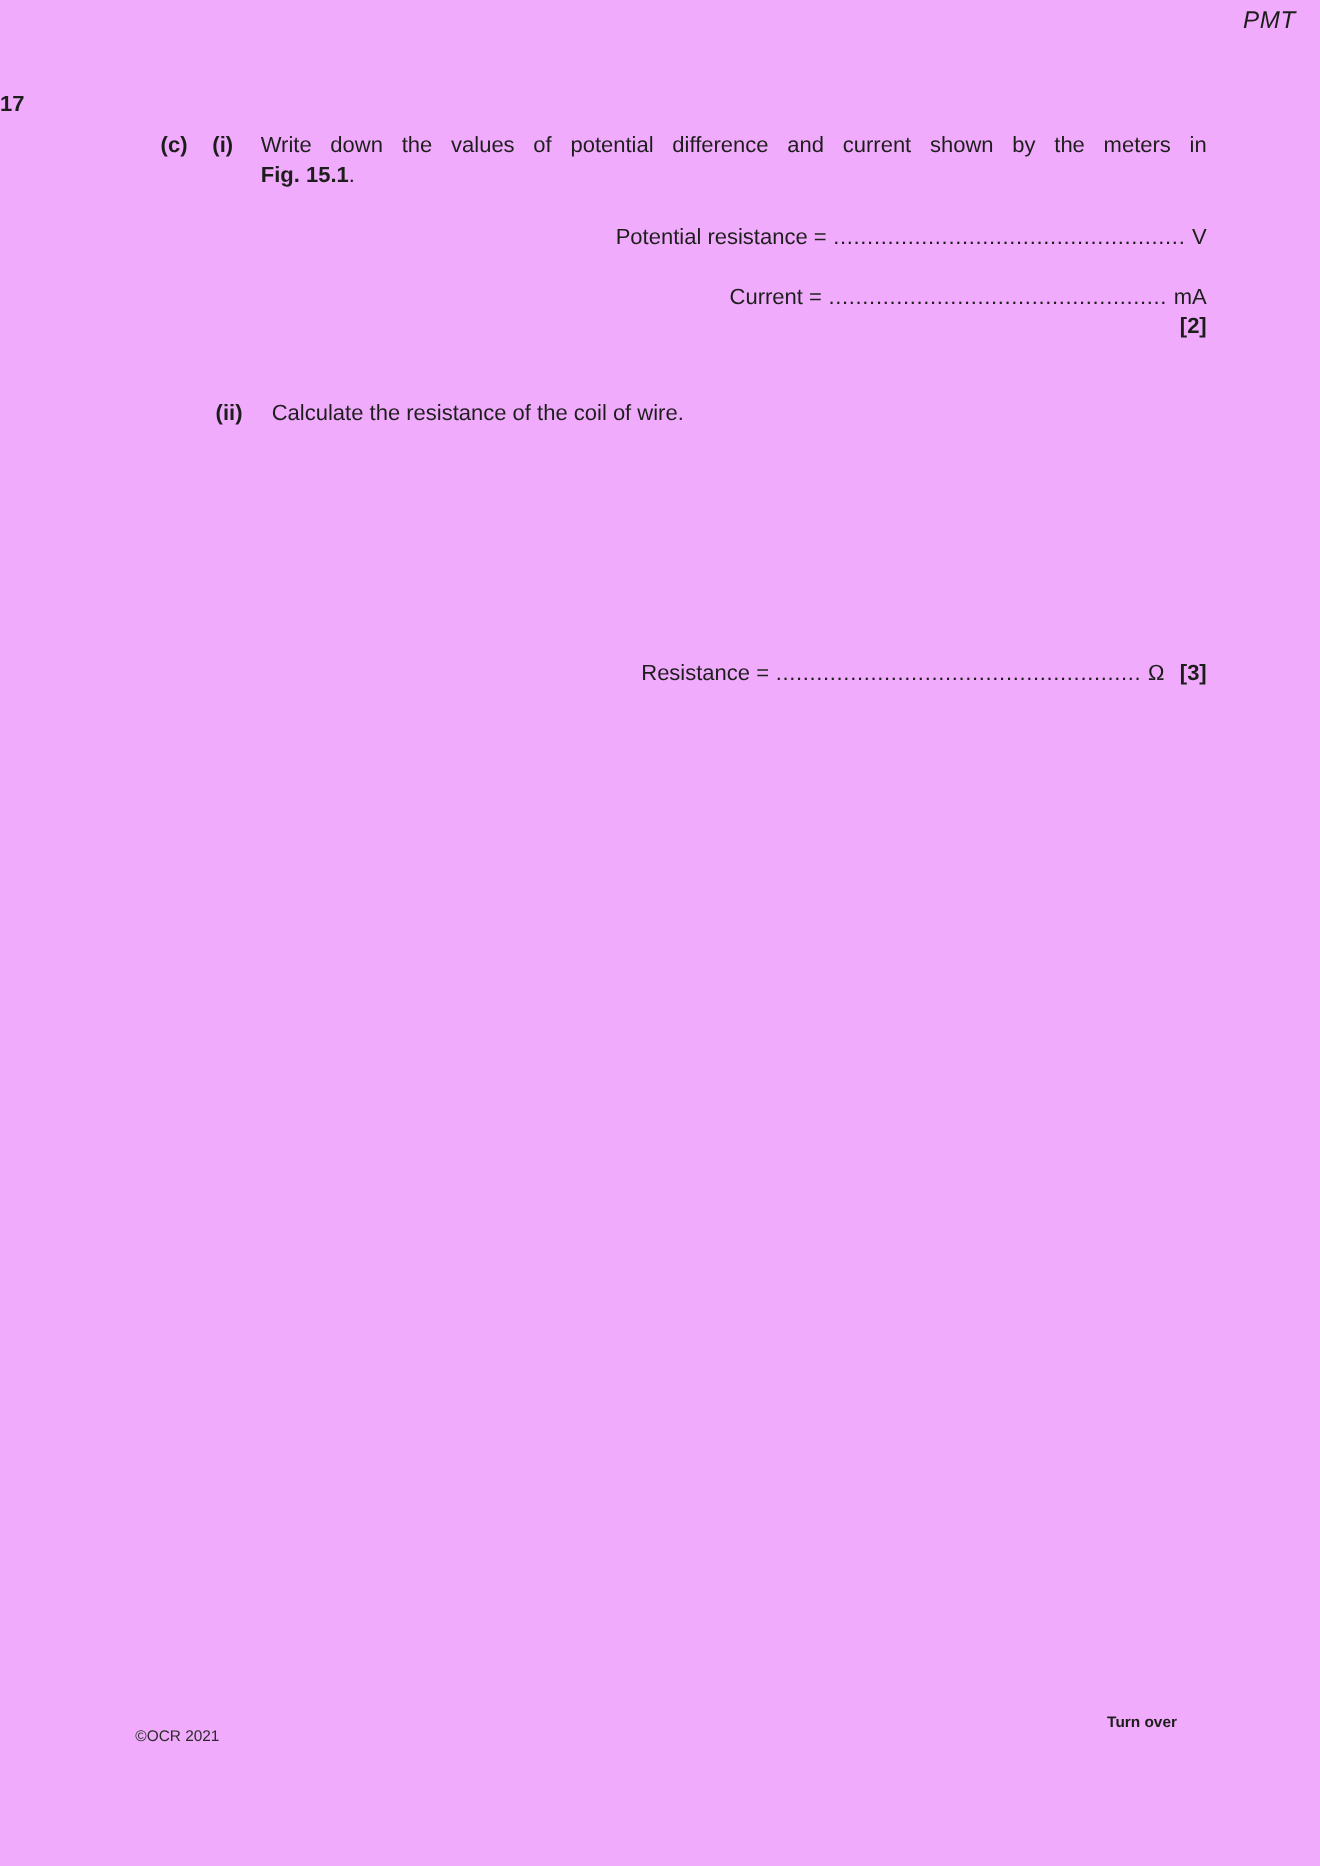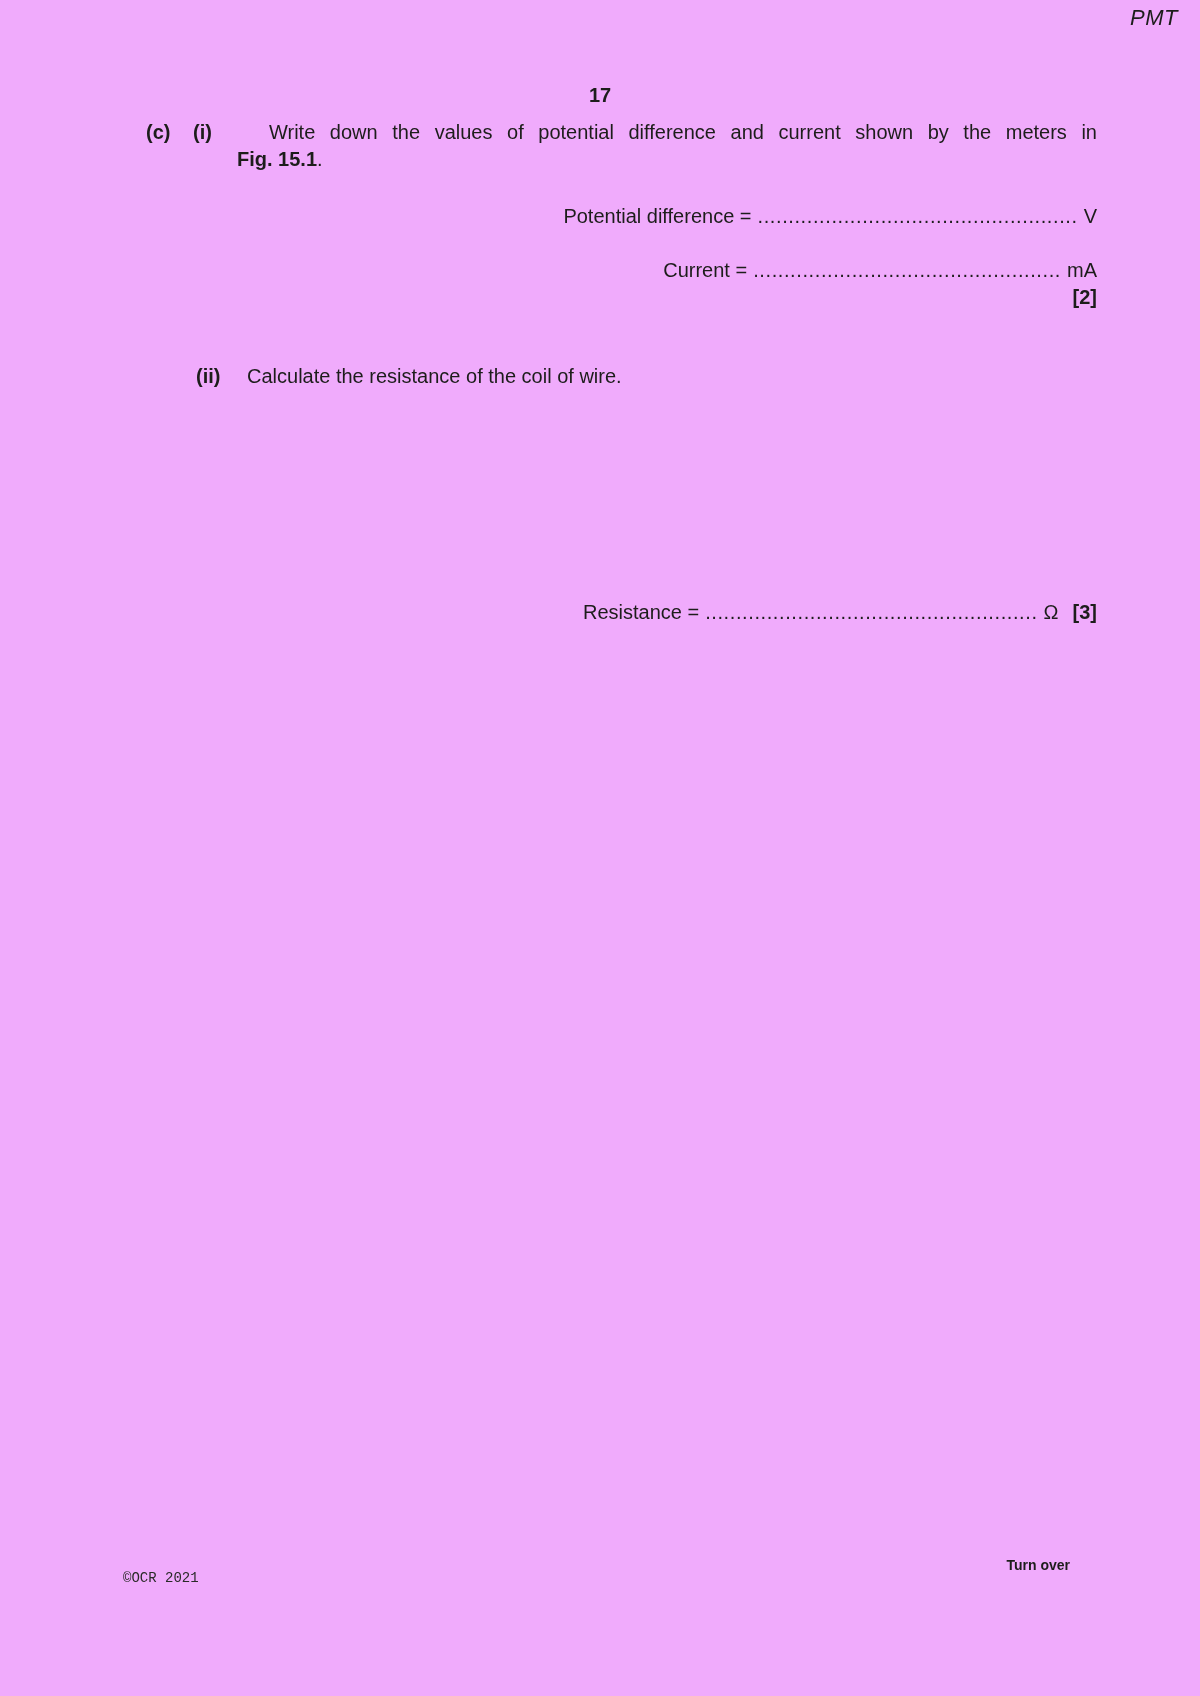--- a/index.html
+++ b/index.html
@@ -19,40 +19,38 @@
     right: 22px;
     font-style: italic;
     font-size: 22px;
     letter-spacing: 0.5px;
   }
   .page-number {
     position: absolute;
     top: 84px;
     left: 0;
     width: 1200px;
-    text-align: center;
     font-weight: bold;
   }
   .q-row1 {
     position: absolute;
     top: 119px;
     left: 146px;
     width: 951px;
     display: flex;
     line-height: 27px;
   }
   .part-label { font-weight: bold; flex: 0 0 auto; }
   .c-label { width: 47px; }
   .i-label { width: 44px; }
   .q-justified {
     flex: 1 1 auto;
     text-align: justify;
     text-align-last: justify;
     line-height: 27px;
-    margin-left: 32px;
   }
   .q-row2 {
     position: absolute;
     top: 146px;
     left: 237px;
     line-height: 27px;
   }
   .bold { font-weight: bold; }
   .answer-line {
     position: absolute;
@@ -80,21 +78,20 @@
     display: flex;
     line-height: 27px;
   }
   .ii-label { width: 51px; font-weight: bold; flex: 0 0 auto; margin-left: 10px; }
   .footer-copyright {
     position: absolute;
     left: 123px;
     top: 1570px;
     font-size: 14px;
     color: #2a2a28;
-    font-family: Liberation Mono, monospace;
   }
   .footer-turnover {
     position: absolute;
     right: 130px;
     top: 1557px;
     font-weight: bold;
     font-size: 14px;
   }
 </style>
 </head>
@@ -110,21 +107,21 @@
     <span class="part-label c-label">(c)</span>
     <span class="part-label i-label">(i)</span>
     <div class="q-justified">Write down the values of potential difference and current shown by the meters in</div>
   </div>
 
   <div class="q-row2">
     <span class="bold">Fig. 15.1</span><span>.</span>
   </div>
 
   <div class="answer-line answer-pd">
-    <span>Potential difference =</span><span class="dots">....................................................</span><span class="unit">V</span>
+    <span>Potential resistance =</span><span class="dots">....................................................</span><span class="unit">V</span>
   </div>
 
   <div class="answer-line answer-current">
     <span>Current =</span><span class="dots">..................................................</span><span class="unit">mA</span>
   </div>
 
   <div class="marks marks-2">[2]</div>
 
   <div class="q-row-ii">
     <span class="ii-label">(ii)</span>

